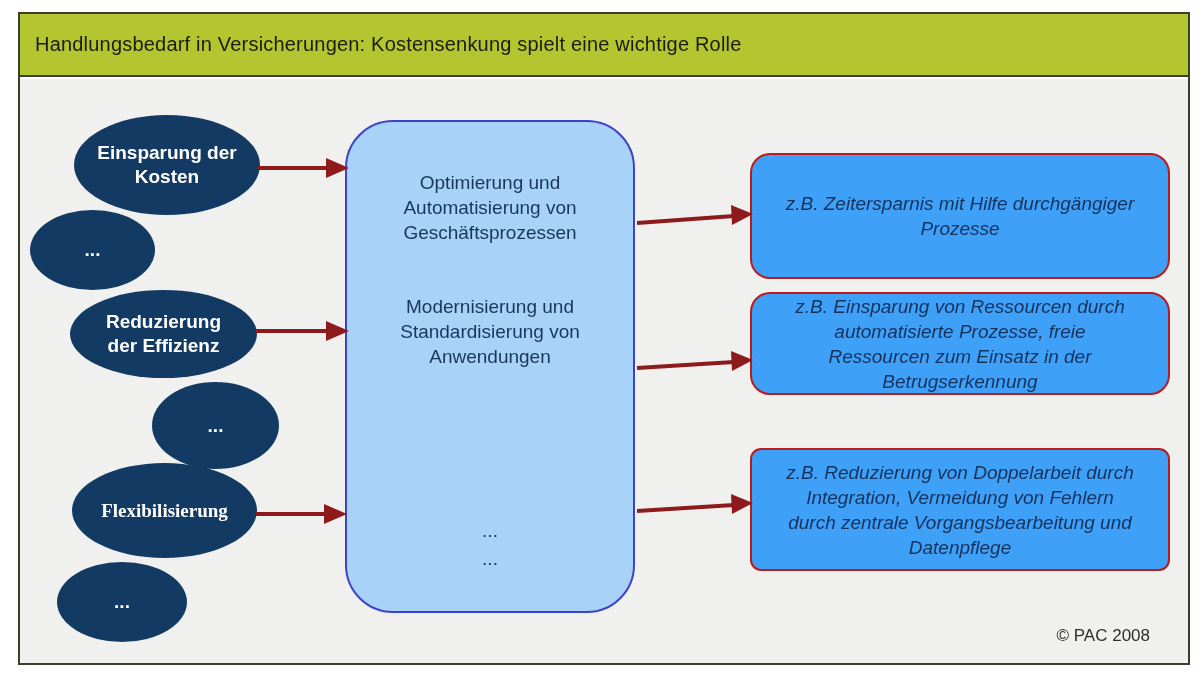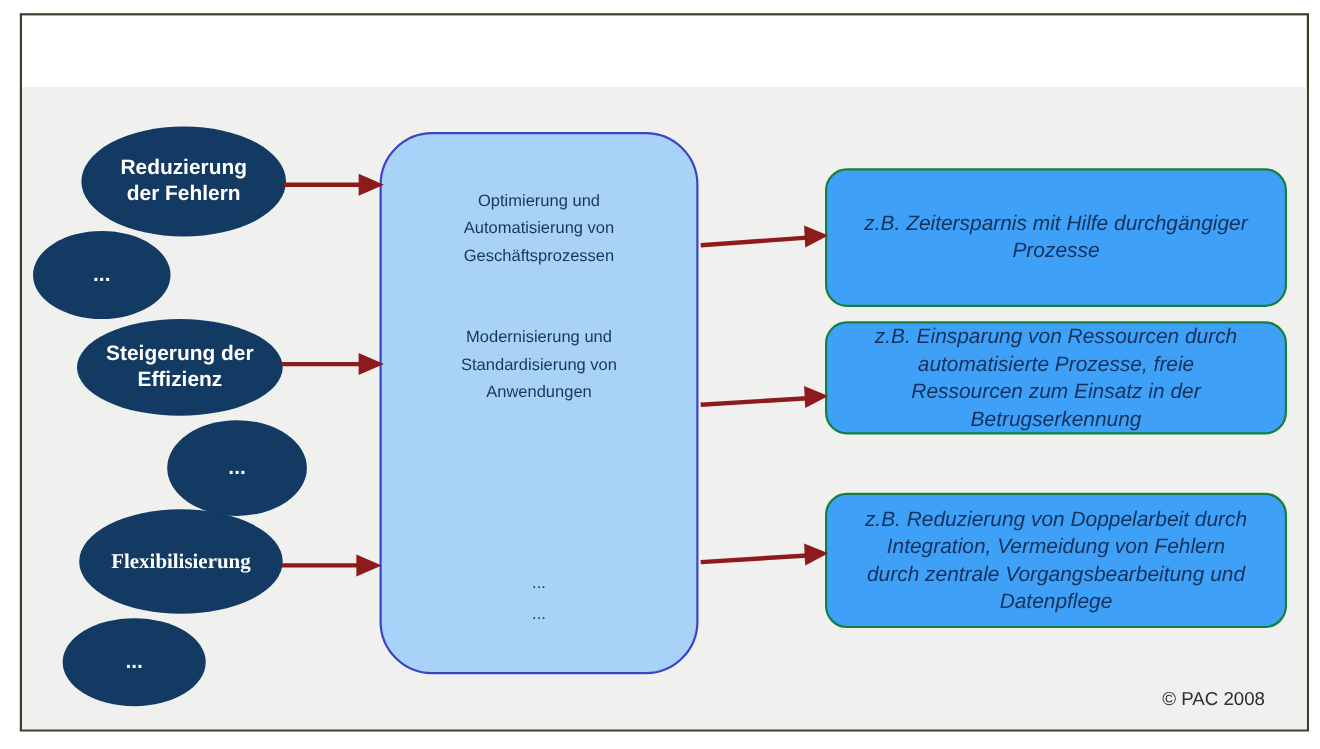--- a/index.html
+++ b/index.html
@@ -57,44 +57,44 @@
     width: 290px; height: 493px;
     background: #a9d2f8;
     border: 2px solid #3d43c6;
     border-radius: 48px;
     z-index: 2;
   }
   .measure {
     position: absolute; left: 50%; transform: translateX(-50%);
     width: 214px;
     text-align: center;
-    color: #17375e; font-size: 15px; line-height: 25px;
+    color: #17375e; font-size: 19px; line-height: 25px;
   }
   .m1 { top: 48px; }
   .m2 { top: 172px; }
   .m3 { top: 298px; }
   .m4 { top: 396px; }
   .m5 { top: 424px; }
   
   .benefit {
     position: absolute; left: 750px; width: 420px;
     background: #3fa0f8;
-    border: 2px solid #15803d;
+    border: 2px solid #b91c1c;
     border-radius: 20px;
     display: flex; align-items: center; justify-content: center;
     z-index: 2;
   }
   .benefit .txt {
     font-style: italic;
     color: #14325c; font-size: 19px; line-height: 25px;
     text-align: center;
   }
   .b1 { top: 153px; height: 126px; }
   .b2 { top: 292px; height: 103px; }
-  .b3 { top: 448px; height: 123px; }
+  .b3 { top: 448px; height: 123px; border-radius: 11px; }
   .b1 .txt { width: 392px; }
   .b2 .txt { width: 348px; }
   .b3 .txt { width: 348px; }
   
   .arrows {
     position: absolute; left: 0; top: 0;
     width: 1200px; height: 681px;
     z-index: 3;
     pointer-events: none;
   }
@@ -103,31 +103,34 @@
     position: absolute; left: 1000px; top: 626px; width: 150px;
     text-align: right;
     font-size: 17px; color: #2e2e2e;
     z-index: 2;
   }
 </style>
 </head>
 <body>
 
 <div class="frame">
+  <div class="header-bar">
+    <span>Handlungsbedarf in Versicherungen: Kostensenkung spielt eine wichtige Rolle</span>
+  </div>
   <div class="content-bg"></div>
 </div>
 
 <div class="ellipse e1">
-  <span class="lbl">Reduzierung der Fehlern</span>
+  <span class="lbl">Einsparung der Kosten</span>
 </div>
 <div class="ellipse e2">
   <span class="lbl">...</span>
 </div>
 <div class="ellipse e3">
-  <span class="lbl">Steigerung der Effizienz</span>
+  <span class="lbl">Reduzierung der Effizienz</span>
 </div>
 <div class="ellipse e4">
   <span class="lbl">...</span>
 </div>
 <div class="ellipse e5">
   <span class="lbl">Flexibilisierung</span>
 </div>
 <div class="ellipse e6">
   <span class="lbl">...</span>
 </div>

